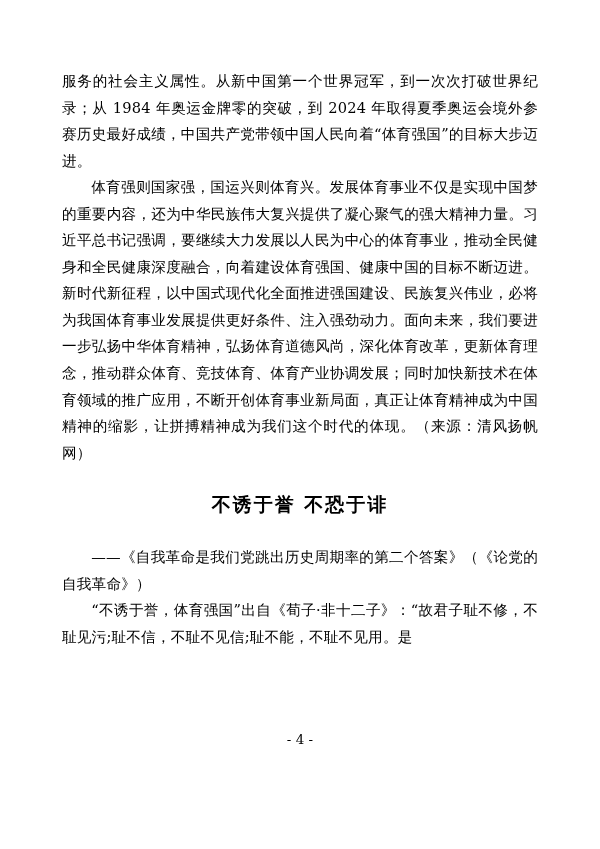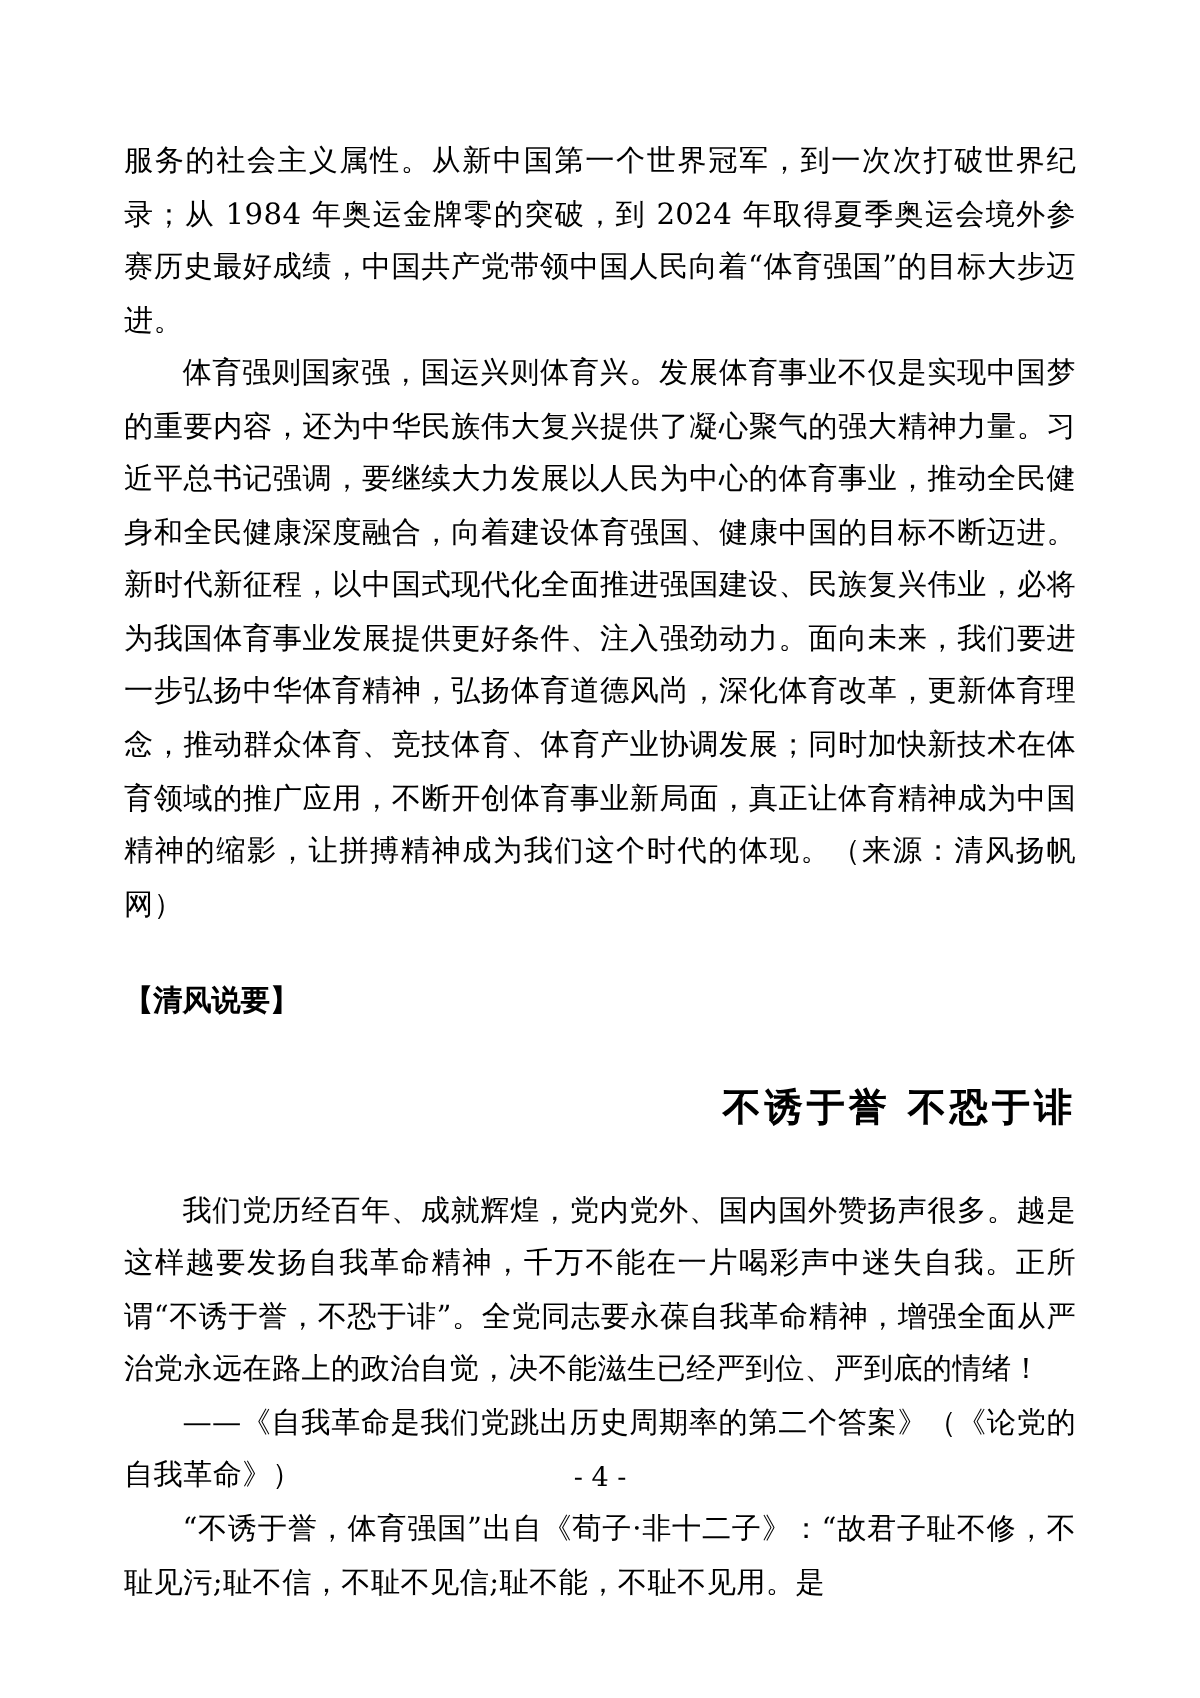--- a/index.html
+++ b/index.html
@@ -35,21 +35,21 @@
   }
   .section-label {
     font-size: 14.6px;
     line-height: 1.82;
     margin-top: 22px;
     font-weight: bold;
   }
   .doc-title {
     font-size: 19px;
     font-weight: bold;
-    text-align: right;
+    text-align: center;
     margin-top: 26px;
     margin-bottom: 26px;
     letter-spacing: 2px;
     font-family: "DejaVu Serif", "Liberation Serif", serif;
   }
   .page-number {
     position: absolute;
     bottom: 42px;
     left: 0;
     width: 600px;
@@ -60,25 +60,23 @@
 </style>
 </head>
 <body>
 
 <div class="page">
 
   <p class="para">服务的社会主义属性。从新中国第一个世界冠军，到一次次打破世界纪录；从 1984 年奥运金牌零的突破，到 2024 年取得夏季奥运会境外参赛历史最好成绩，中国共产党带领中国人民向着“体育强国”的目标大步迈进。</p>
 
   <p class="para indent">体育强则国家强，国运兴则体育兴。发展体育事业不仅是实现中国梦的重要内容，还为中华民族伟大复兴提供了凝心聚气的强大精神力量。习近平总书记强调，要继续大力发展以人民为中心的体育事业，推动全民健身和全民健康深度融合，向着建设体育强国、健康中国的目标不断迈进。新时代新征程，以中国式现代化全面推进强国建设、民族复兴伟业，必将为我国体育事业发展提供更好条件、注入强劲动力。面向未来，我们要进一步弘扬中华体育精神，弘扬体育道德风尚，深化体育改革，更新体育理念，推动群众体育、竞技体育、体育产业协调发展；同时加快新技术在体育领域的推广应用，不断开创体育事业新局面，真正让体育精神成为中国精神的缩影，让拼搏精神成为我们这个时代的体现。（来源：清风扬帆网）</p>
 
-  <div class="section-label">【清风说要】</div>
 
   <h1 class="doc-title">不诱于誉 不恐于诽</h1>
 
-  <p class="para indent">我们党历经百年、成就辉煌，党内党外、国内国外赞扬声很多。越是这样越要发扬自我革命精神，千万不能在一片喝彩声中迷失自我。正所谓“不诱于誉，不恐于诽”。全党同志要永葆自我革命精神，增强全面从严治党永远在路上的政治自觉，决不能滋生已经严到位、严到底的情绪！</p>
 
   <p class="para indent">——《自我革命是我们党跳出历史周期率的第二个答案》（《论党的自我革命》）</p>
 
   <p class="para indent">“不诱于誉，体育强国”出自《荀子·非十二子》：“故君子耻不修，不耻见污;耻不信，不耻不见信;耻不能，不耻不见用。是</p>
 
   <div class="page-number">- 4 -</div>
 
 </div>
 
 </body></html>

